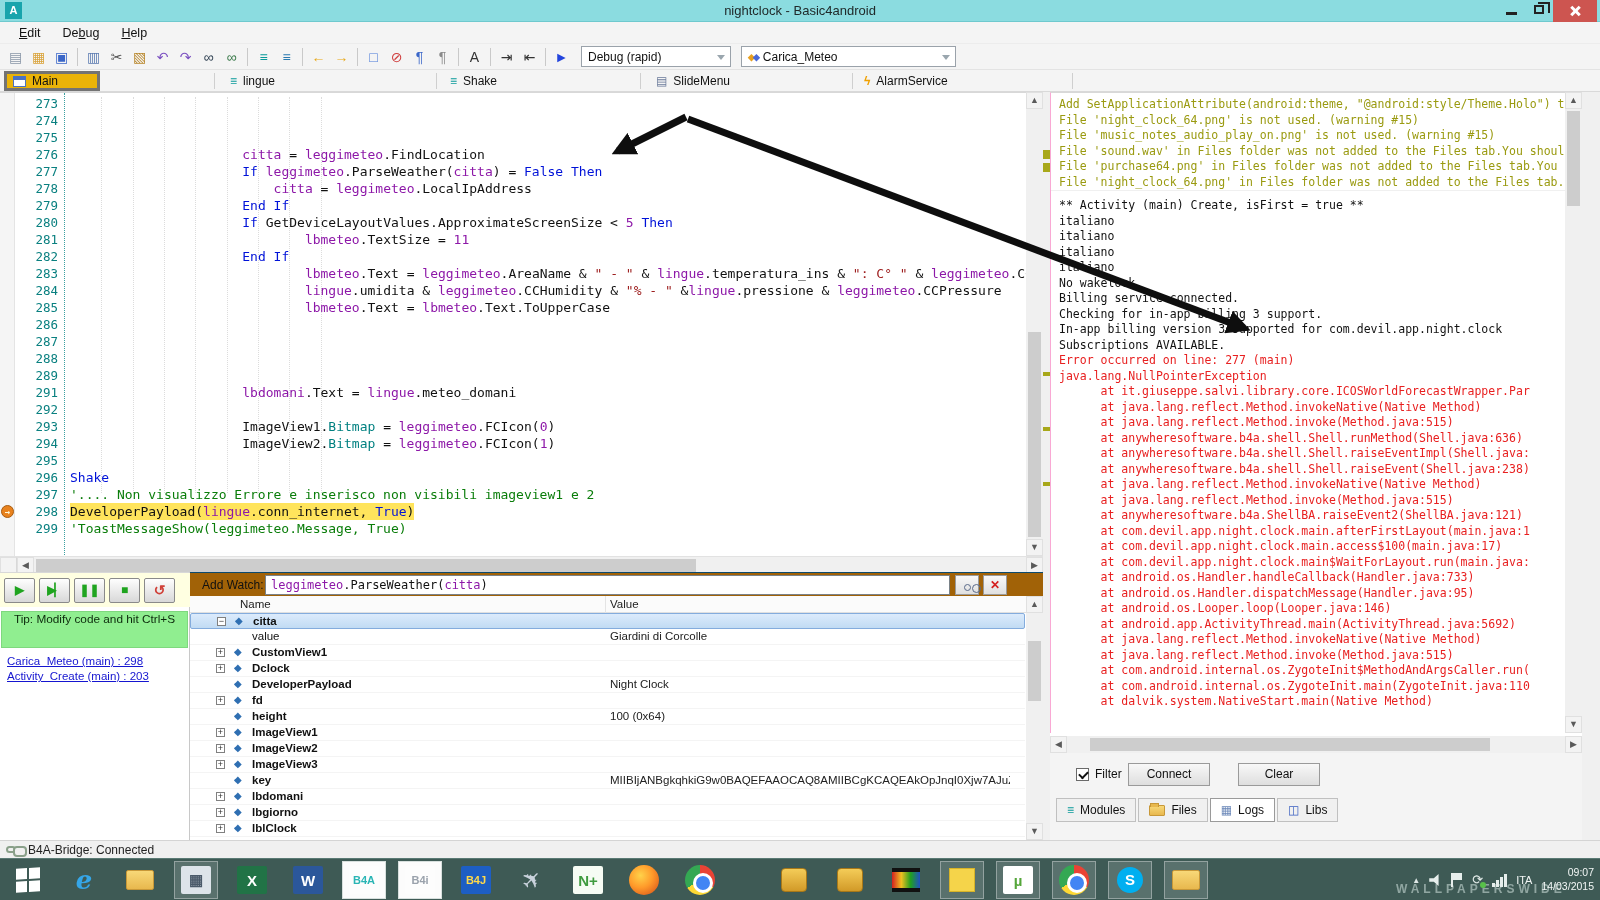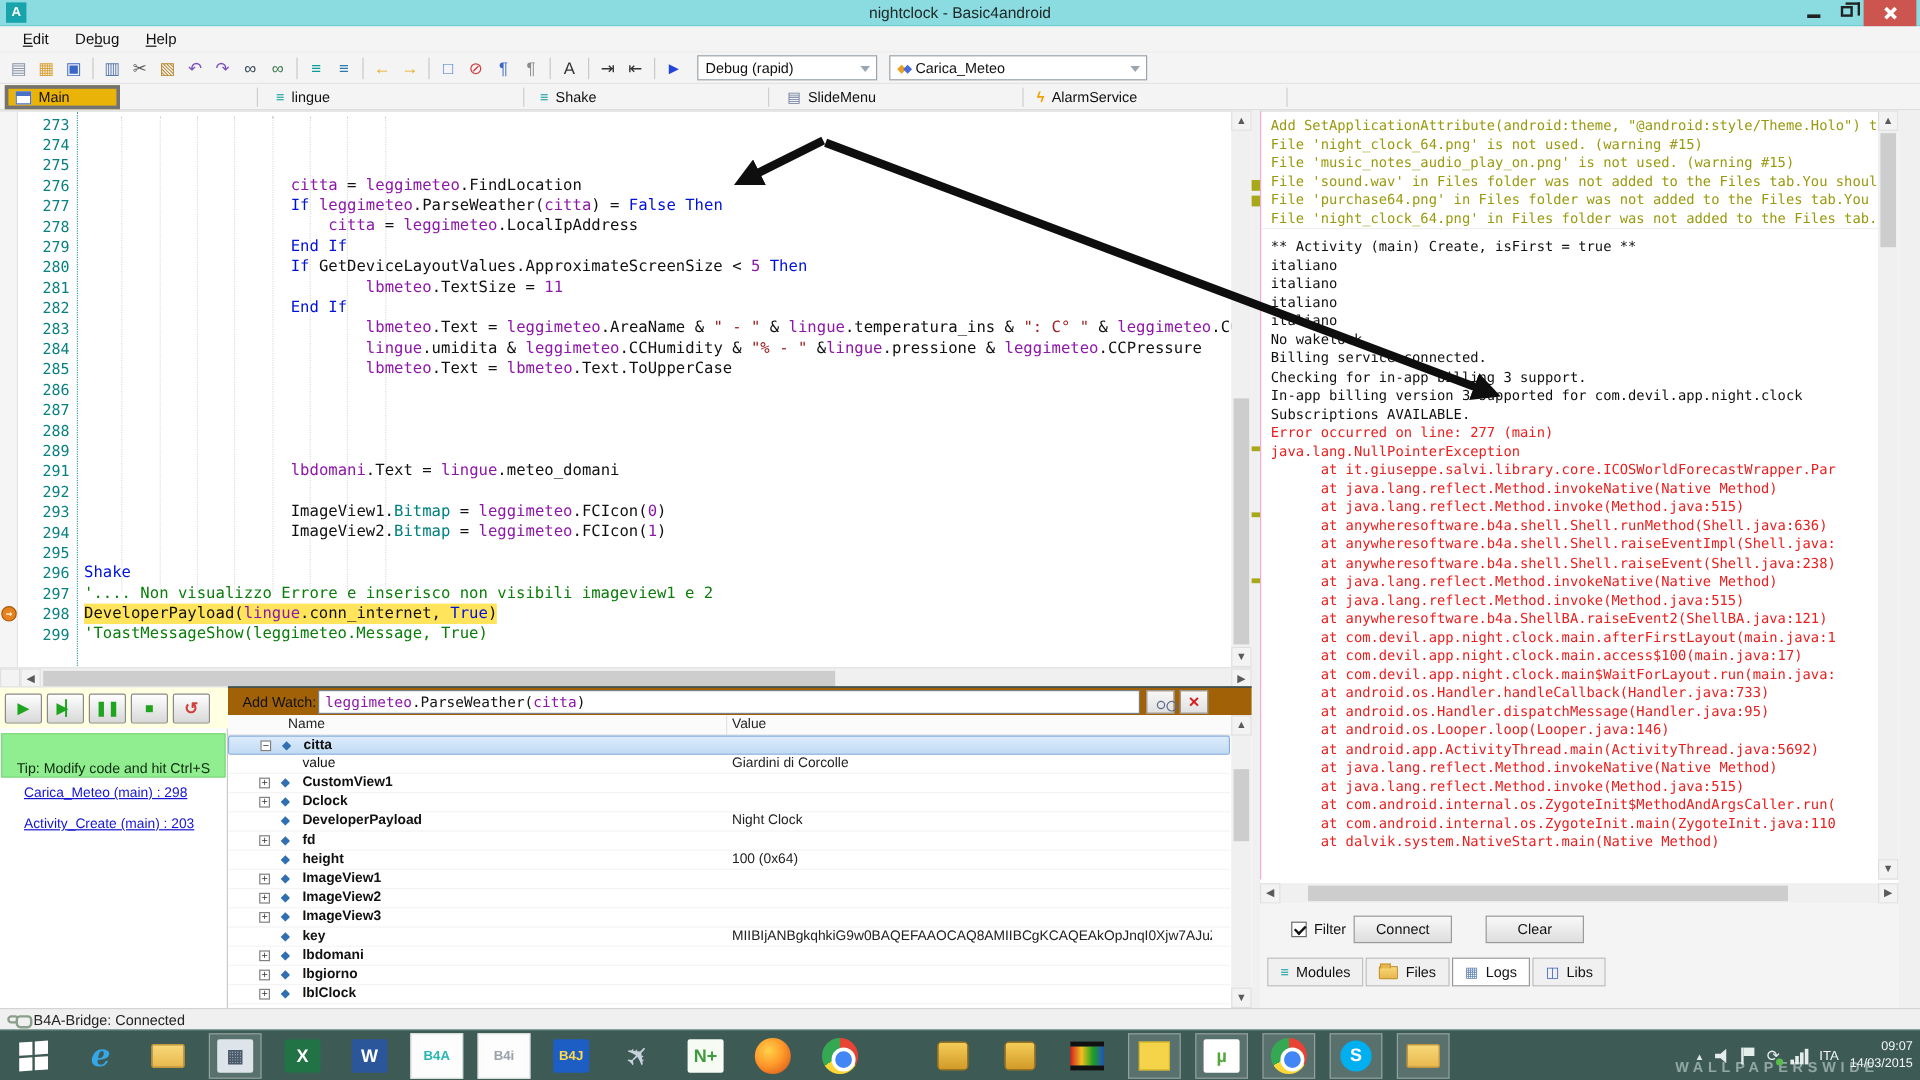--- a/index.html
+++ b/index.html
@@ -96,22 +96,22 @@
 .cssfolder{display:inline-block;width:16px;height:11px;background:linear-gradient(#f8d878,#e8b84e);border:1px solid #c89838;border-radius:1px;position:relative;margin-right:6px}
 .cssfolder:before{content:"";position:absolute;left:0;top:-3px;width:7px;height:3px;background:#e8b84e;border:1px solid #c89838;border-bottom:none}
 
 
 .debugpanel{position:absolute;left:0;top:572px;width:190px;height:268px;background:#fff;border-right:1px solid #c8c8c8;border-top:1px solid #d8d8d8}
 .dbg-strip{position:absolute;left:0;top:0;width:190px;height:34px;background:#ffffe1;display:flex;align-items:center;padding-left:4px;gap:4px}
 .dbg-btn{width:31px;height:25px;background:linear-gradient(#fefefe,#d8d8d8);border:1px solid #8a8a8a;border-radius:2px;text-align:center;line-height:23px;font-size:12px}
 .dbg-play,.dbg-pause,.dbg-stop{color:#1fa41f;font-weight:bold}
 .dbg-step{color:#1fa41f;font-weight:bold;letter-spacing:-2px}
 .dbg-restart{color:#d04038;font-weight:bold;font-size:14px}
-.tipbox{position:absolute;left:1px;top:38px;width:187px;height:37px;background:#90ee90;border:1px solid #7ed87e;display:flex;align-items:flex-end;justify-content:center;font-size:11.8px;color:#0c2a0c}
-.stacklinks{position:absolute;left:20px;top:82px;display:flex;flex-direction:column;gap:14px}
+.tipbox{position:absolute;left:1px;top:38px;width:187px;height:37px;background:#90ee90;border:1px solid #7ed87e;display:flex;align-items:flex-start;justify-content:center;font-size:11.8px;color:#0c2a0c}
+.stacklinks{position:absolute;left:7px;top:82px;display:flex;flex-direction:column;gap:3px}
 .stacklink{font-size:11.5px;color:#1515d0;text-decoration:underline}
 
 
 .watchbar{position:absolute;left:190px;top:572px;width:853px;height:24px;background:#a16207;border-top:1px solid #0c4a6e}
 .watch-label{position:absolute;left:12px;top:5px;font-size:12px;color:#111}
 .watch-input{position:absolute;left:75px;top:2px;width:685px;height:20px;background:#fff;border:1px solid #7a8288;font-family:"DejaVu Sans Mono",monospace;font-size:12px;line-height:18px;padding-left:5px;white-space:pre;overflow:hidden}
 .wbtn{position:absolute;top:2px;width:24px;height:20px;background:linear-gradient(#f8f8f8,#e0e0e0);border:1px solid #9a9a9a;text-align:center;line-height:18px}
 .wbtn-find{left:765px}
 .glasses{display:inline-block;width:7px;height:7px;border:1.5px solid #5a6a8a;border-radius:50%;position:relative;top:2px}
 .glasses:after{content:"";position:absolute;left:7px;top:-1.5px;width:7px;height:7px;border:1.5px solid #5a6a8a;border-radius:50%}

